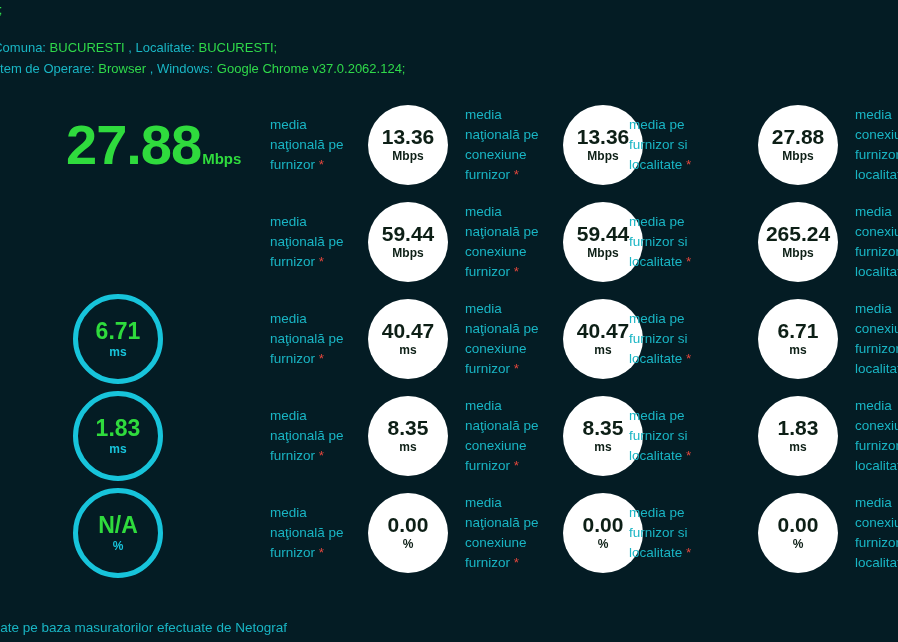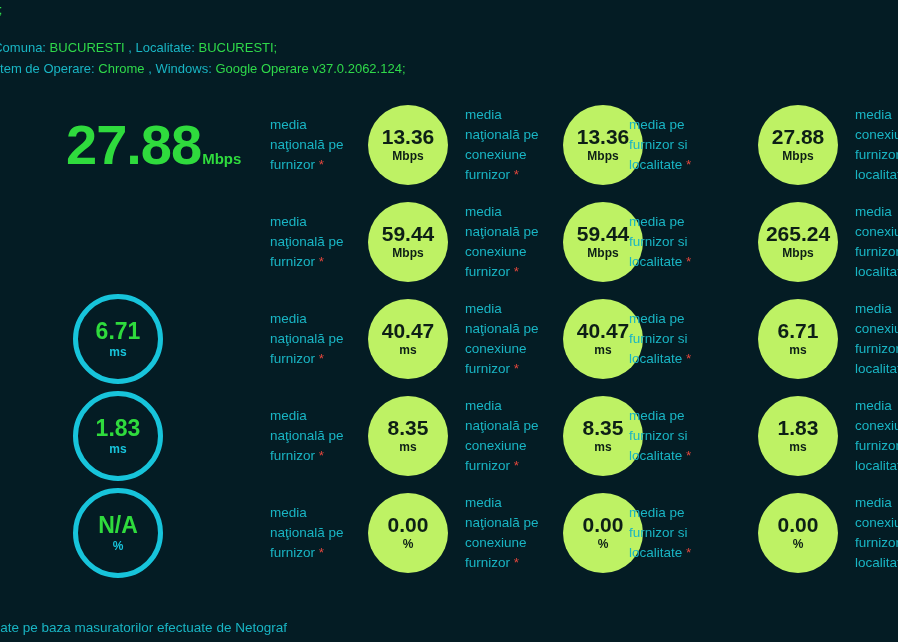--- a/index.html
+++ b/index.html
@@ -127,21 +127,21 @@
   .cap4 { left: 855px; width: 120px; }
 
   
   .disc {
     position: absolute;
     top: 50%;
     transform: translateY(-50%);
     width: 80px;
     height: 80px;
     border-radius: 50%;
-    background: #bef264;
+    background: #ffffff;
     display: flex;
     flex-direction: column;
     align-items: center;
     justify-content: center;
   }
   .disc .num {
     font-size: 21px;
     font-weight: bold;
     color: #0d1f16;
     line-height: 22px;
@@ -176,23 +176,23 @@
 
   <div class="hdr-line l2">
     <span class="lbl-cyan">/ Comuna:</span>
     <span class="val-green">BUCURESTI</span>
     <span class="lbl-cyan">, Localitate:</span>
     <span class="val-green">BUCURESTI;</span>
   </div>
 
   <div class="hdr-line l3">
     <span class="lbl-cyan">Sistem de Operare:</span>
-    <span class="val-green">Chrome</span>
+    <span class="val-green">Browser</span>
     <span class="lbl-cyan">, Windows:</span>
-    <span class="val-green">Google Operare v37.0.2062.124;</span>
+    <span class="val-green">Google Chrome v37.0.2062.124;</span>
   </div>
 </div>
 
 <div class="rows">
 
   <div class="row">
 
     <div class="big-val">
       <span class="num">27.88</span><span class="unit">Mbps</span>
     </div>

